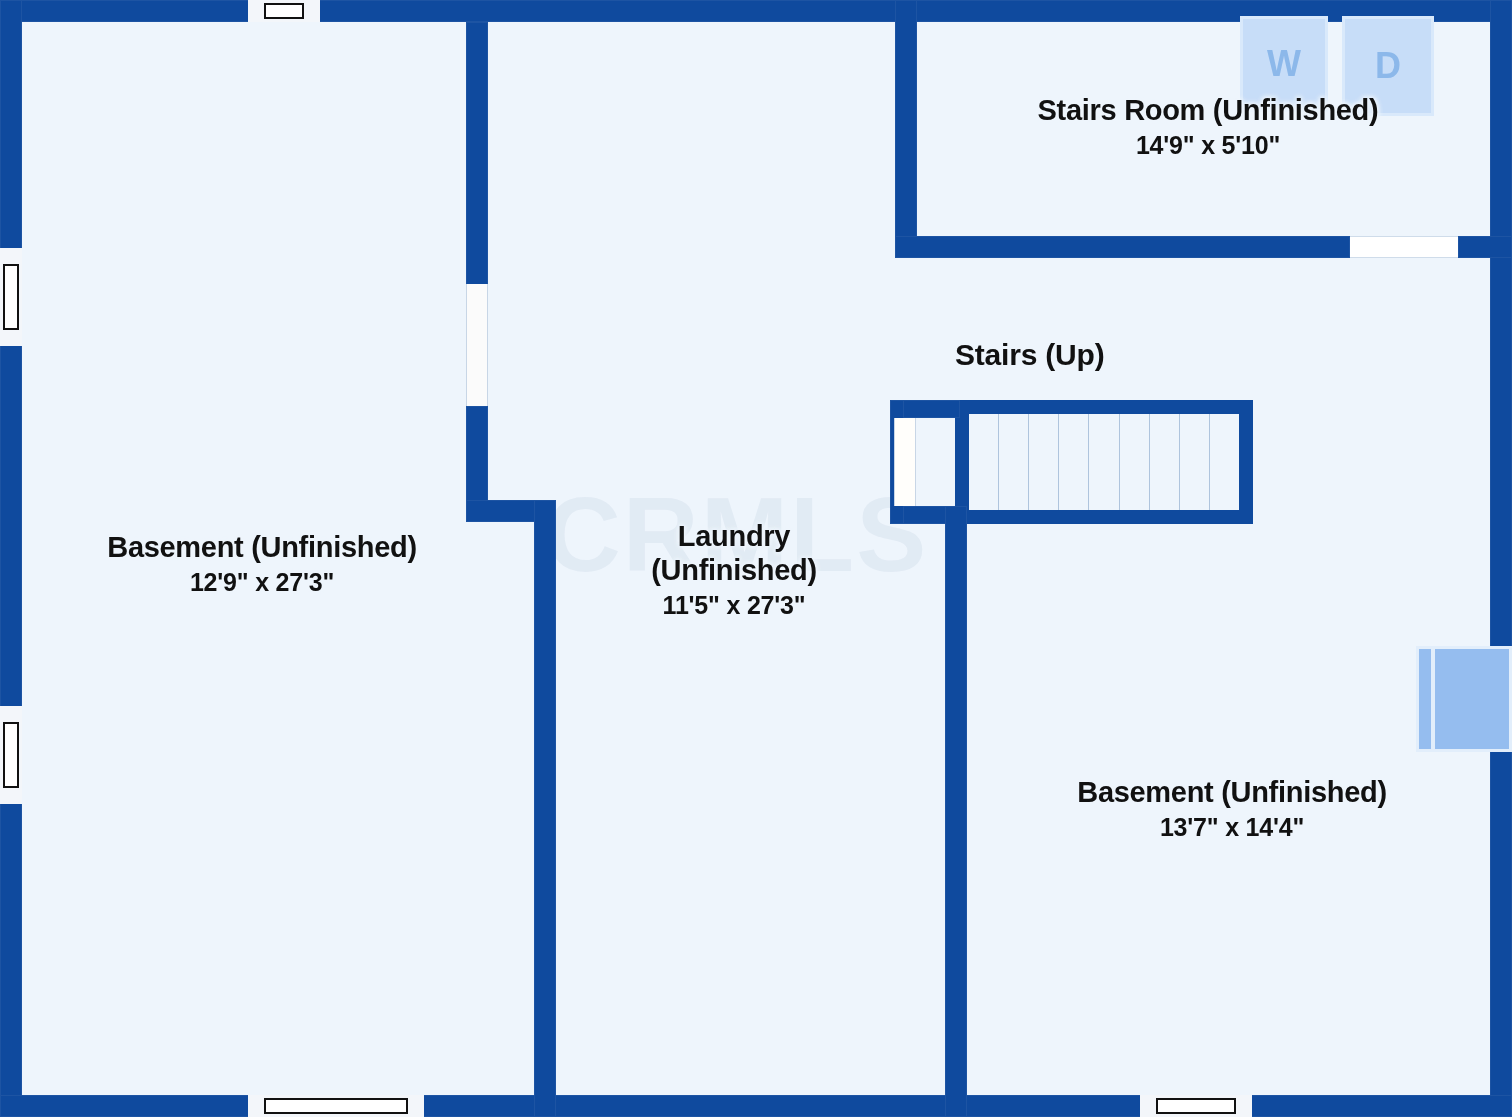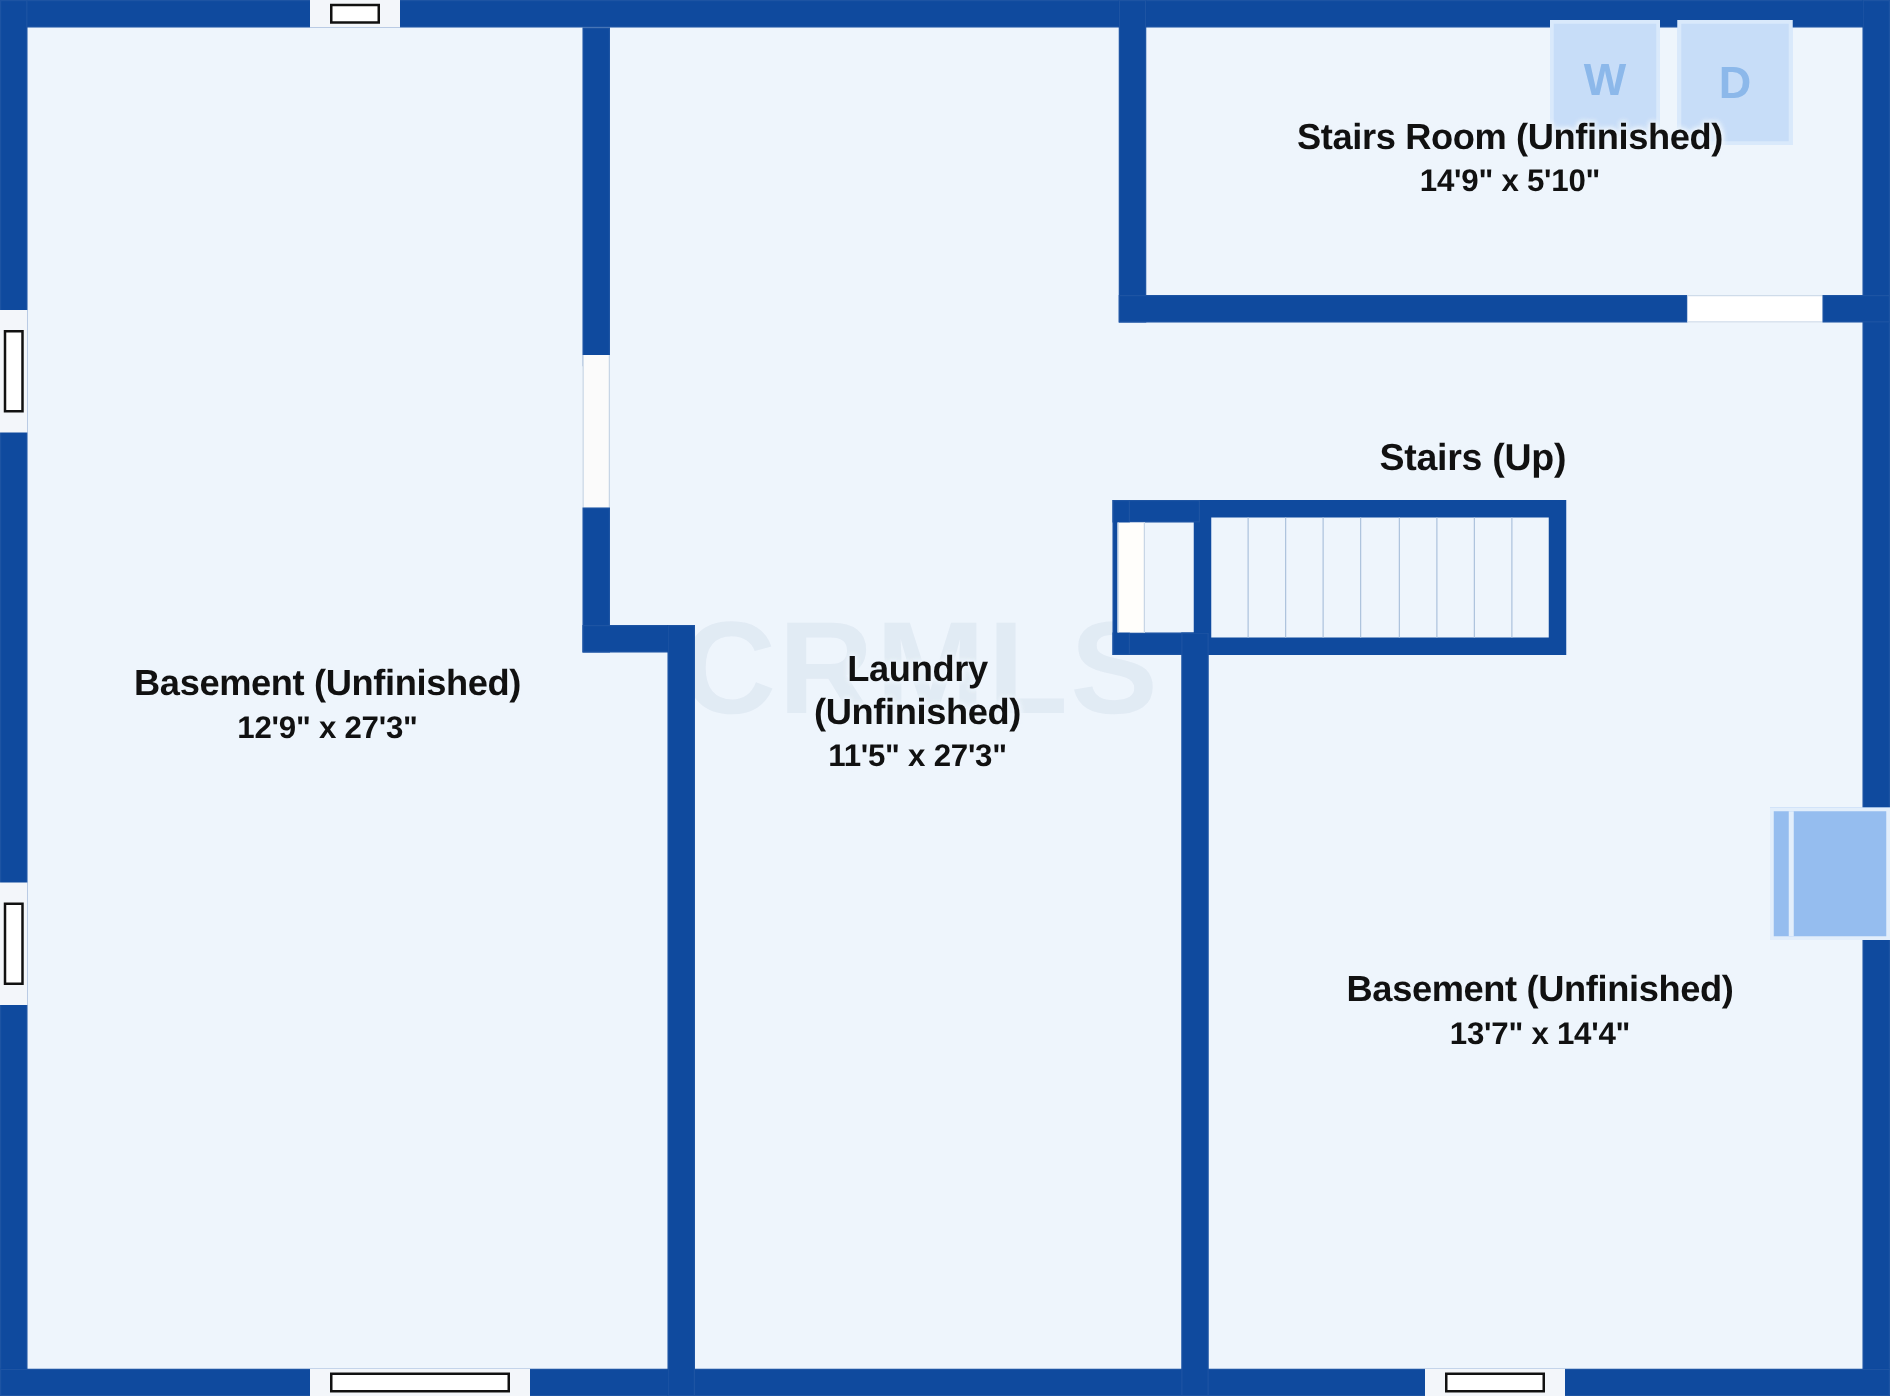--- a/index.html
+++ b/index.html
@@ -78,27 +78,26 @@
   .stairs-treads i {
     flex: 1 1 0;
     border-right: 1.5px solid #aec4dd;
   }
   .stairs-treads i:last-child { border-right: none; }
   .stairs-label {
     position: absolute;
     left: 0; right: 0;
     top: 50%;
     transform: translateY(-50%);
-    text-align: right;
+    text-align: left;
     font-size: 30px;
     font-weight: bold;
     color: #111111;
     letter-spacing: -0.2px;
     text-shadow: 0 0 5px #eef5fc, 0 0 5px #eef5fc, 0 0 5px #eef5fc, 0 0 3px #eef5fc;
-    margin-top: 12px;
   }
 
   
   .appliance {
     position: absolute;
     background: #c7ddf8;
     border: 3px solid #d9e9fb;
     box-sizing: border-box;
     display: flex;
     align-items: center;

